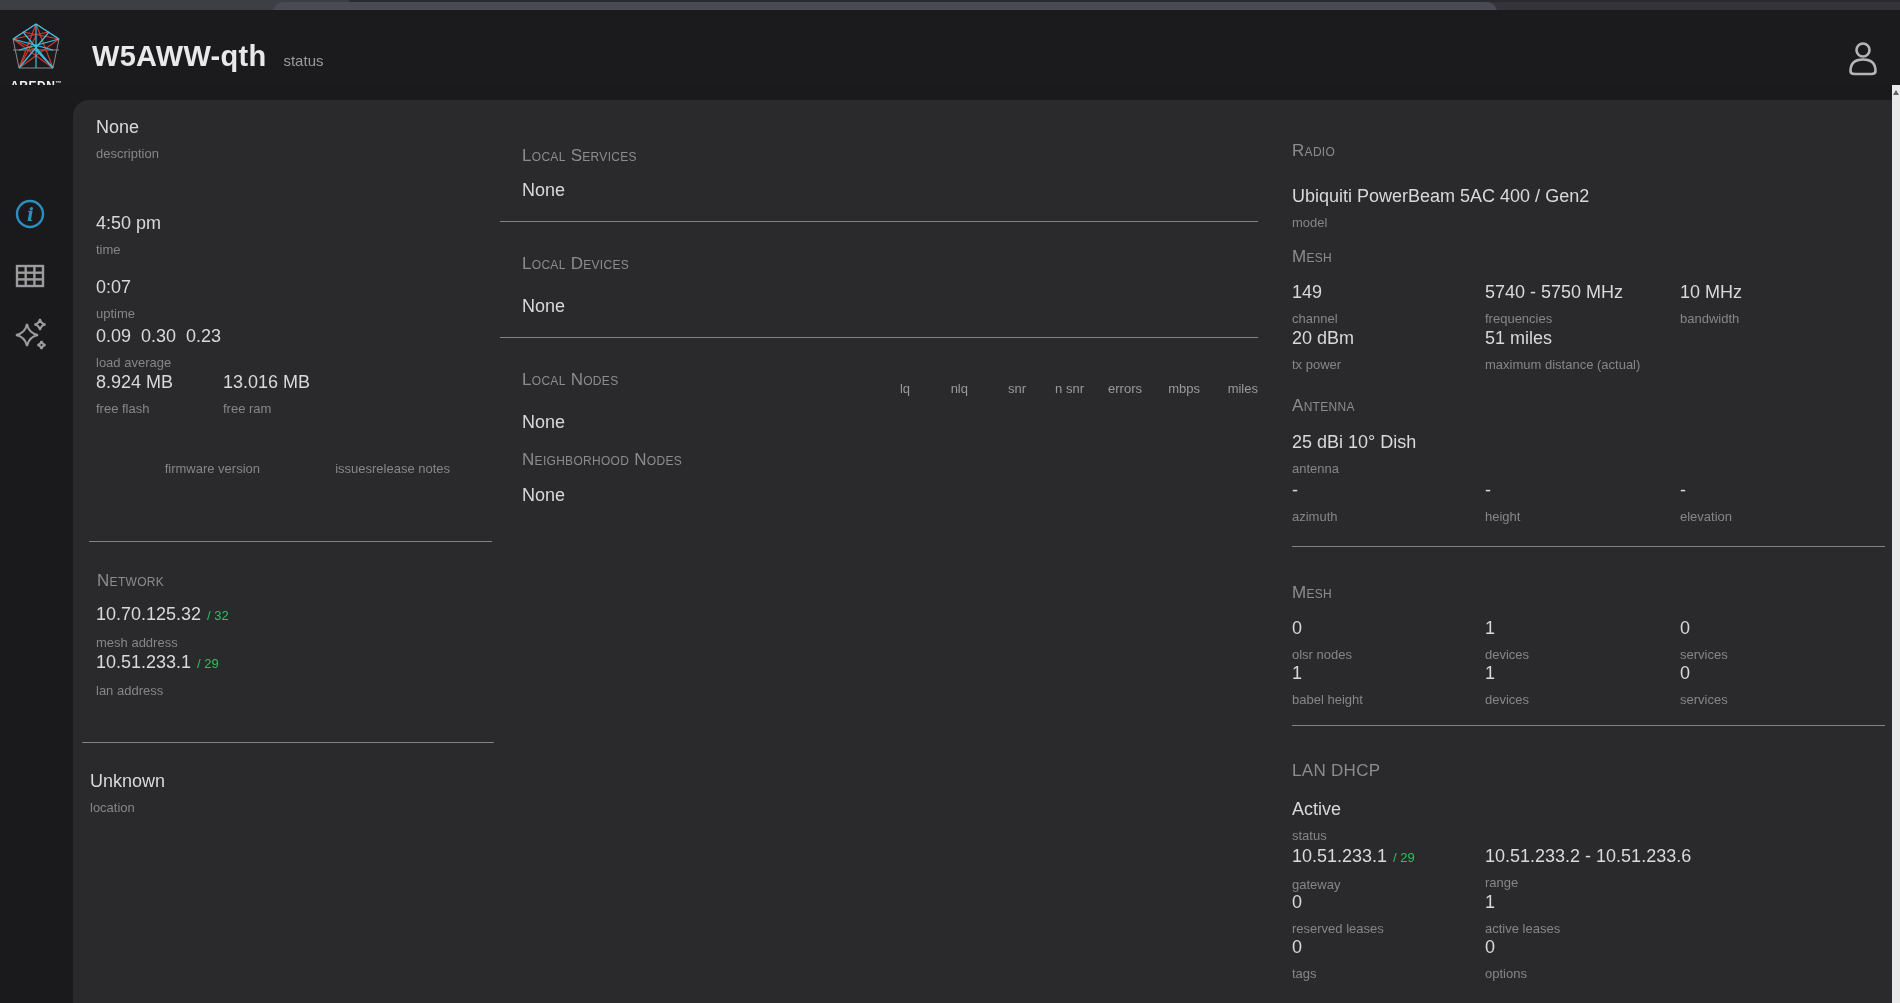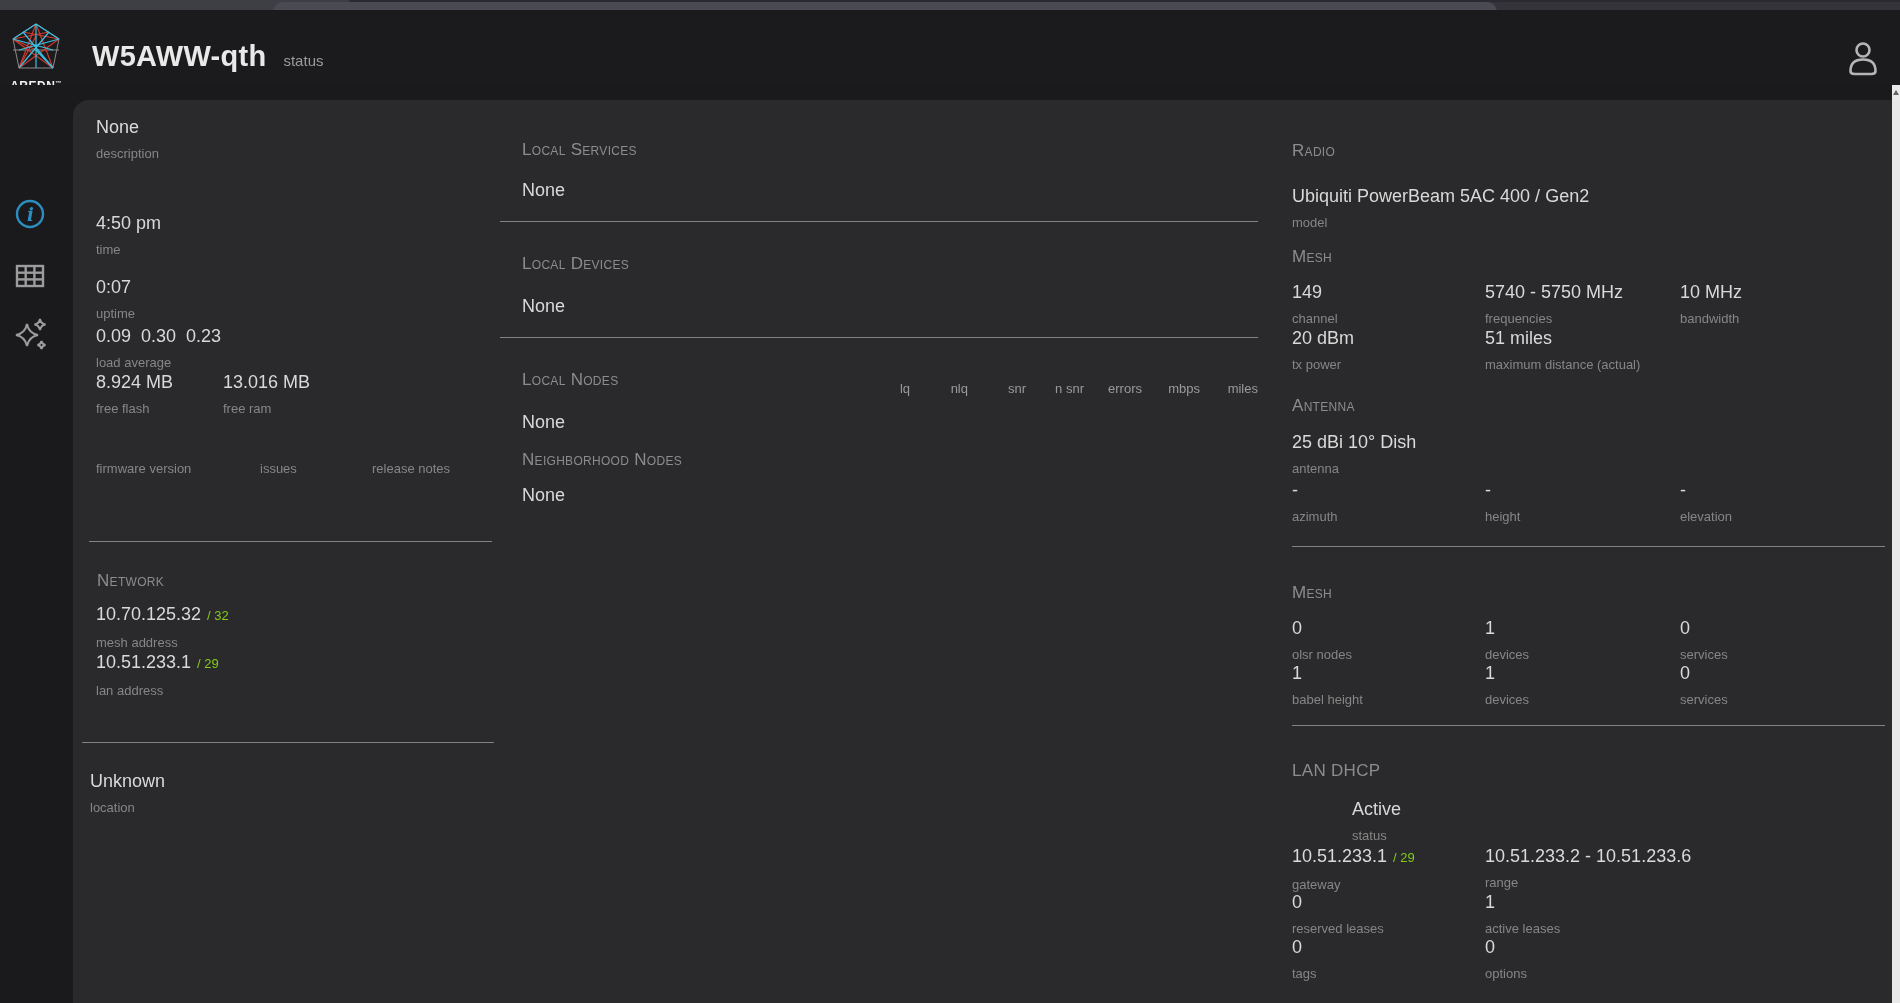--- a/index.html
+++ b/index.html
@@ -28,24 +28,24 @@
   #card{position:absolute;left:73px;top:100px;width:1819px;height:920px;background:#2a2a2c;
     border-radius:16px 0 0 0;}
   
   #scrollbar{position:absolute;left:1892px;top:85px;width:8px;height:918px;background:#e9e9e9;}
   #scrollbar .up{position:absolute;left:1px;top:5px;width:0;height:0;
     border-left:3px solid transparent;border-right:3px solid transparent;border-bottom:5px solid #606060;}
   
   .stat{position:absolute;}
   .v{color:#d9d9d9;font-size:18px;line-height:22px;white-space:pre;}
   .l{color:#868686;font-size:13px;line-height:16px;margin-top:8px;white-space:nowrap;}
-  .suffix{font-size:13px;color:#84cc16;margin-left:6px;}
+  .suffix{font-size:13px;color:#22c55e;margin-left:6px;}
   .sec{position:absolute;color:#8c8c8c;font-size:17px;font-variant:small-caps;letter-spacing:.3px;white-space:nowrap;}
   .divider{position:absolute;height:1px;background:#828282;}
-  .linkrow{display:flex;}
+  .linkrow{display:flex;text-align:right;}
   .linkrow .l{margin-top:2px;}
   .link{cursor:pointer;}
   .colhead{position:absolute;display:flex;}
   .colhead span{width:58px;text-align:right;color:#9a9a9a;font-size:13px;white-space:nowrap;}
 </style>
 </head>
 <body>
 
 <div id="chrome">
   <div class="strip"></div>
@@ -167,21 +167,21 @@
   <div class="v"><span>10.51.233.1</span><span class="suffix">/ 29</span></div>
   <div class="l">lan address</div>
 </div>
 <div class="divider" style="left:82px;top:742px;width:412px"></div>
 
 <div class="stat" style="left:90px;top:770px">
   <div class="v">Unknown</div>
   <div class="l">location</div>
 </div>
 
-<div class="sec" style="left:522px;top:140px">Local Services</div>
+<div class="sec" style="left:522px;top:146px">Local Services</div>
 <div class="stat" style="left:522px;top:179px">
   <div class="v">None</div>
 </div>
 <div class="divider" style="left:500px;top:221px;width:758px"></div>
 
 <div class="sec" style="left:522px;top:254px">Local Devices</div>
 <div class="stat" style="left:522px;top:295px">
   <div class="v">None</div>
 </div>
 <div class="divider" style="left:500px;top:337px;width:758px"></div>
@@ -273,21 +273,21 @@
   <div class="v">1</div>
   <div class="l">devices</div>
 </div>
 <div class="stat" style="left:1680px;top:662px">
   <div class="v">0</div>
   <div class="l">services</div>
 </div>
 <div class="divider" style="left:1292px;top:725px;width:593px"></div>
 
 <div class="sec" style="left:1292px;top:761px;font-variant:normal">LAN DHCP</div>
-<div class="stat" style="left:1352px;top:798px">
+<div class="stat" style="left:1292px;top:798px">
   <div class="v">Active</div>
   <div class="l">status</div>
 </div>
 <div class="stat" style="left:1292px;top:845px">
   <div class="v"><span>10.51.233.1</span><span class="suffix">/ 29</span></div>
   <div class="l">gateway</div>
 </div>
 <div class="stat" style="left:1485px;top:845px">
   <div class="v">10.51.233.2 - 10.51.233.6</div>
   <div class="l">range</div>

